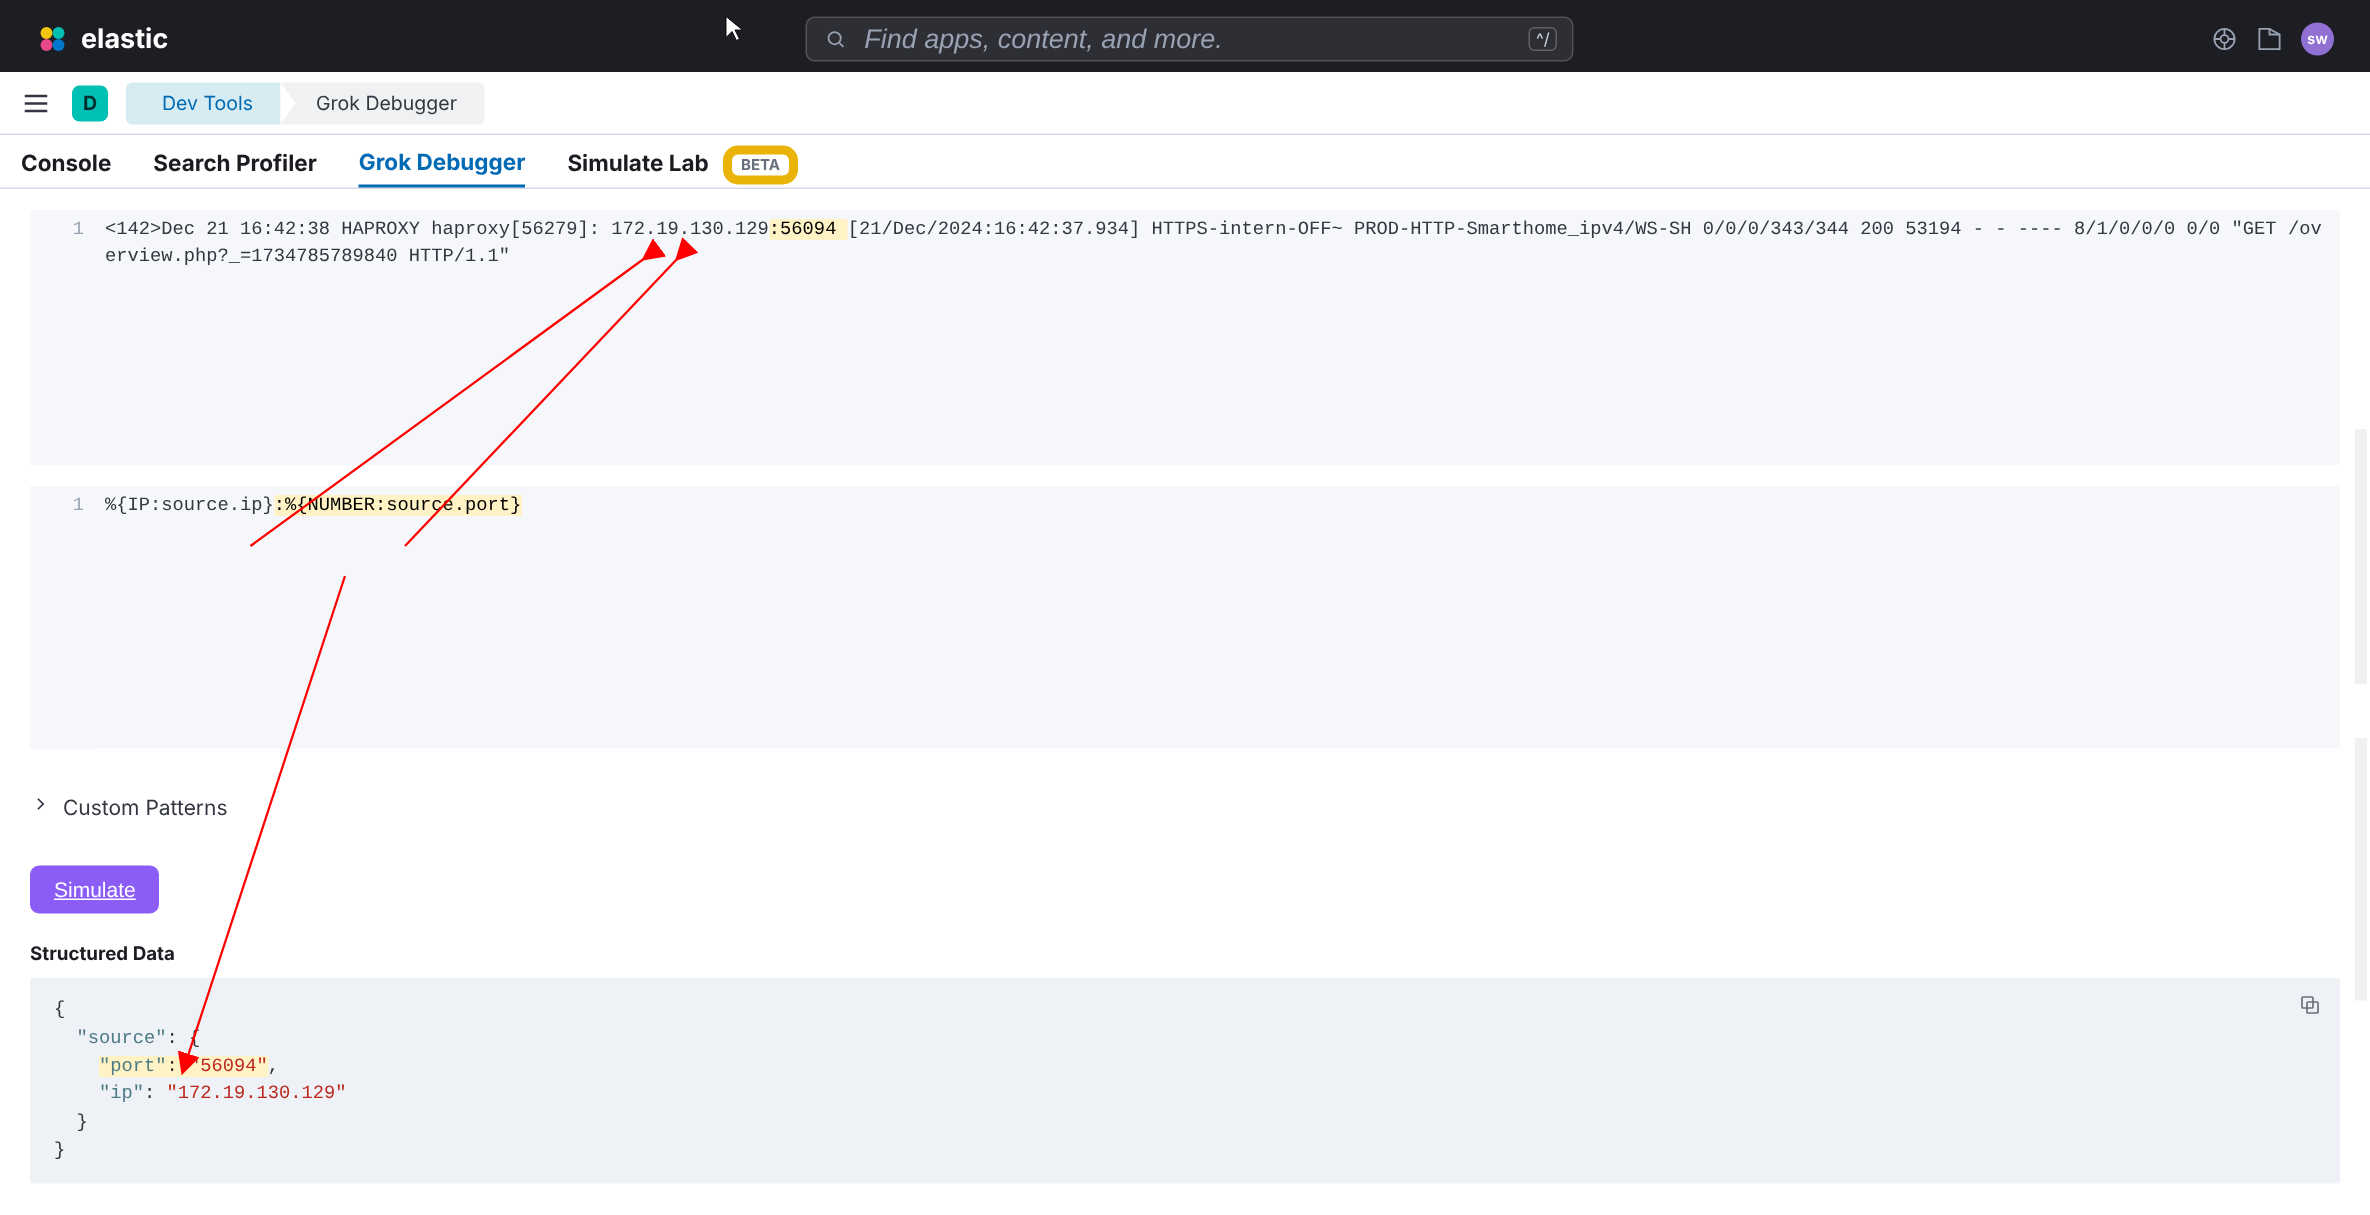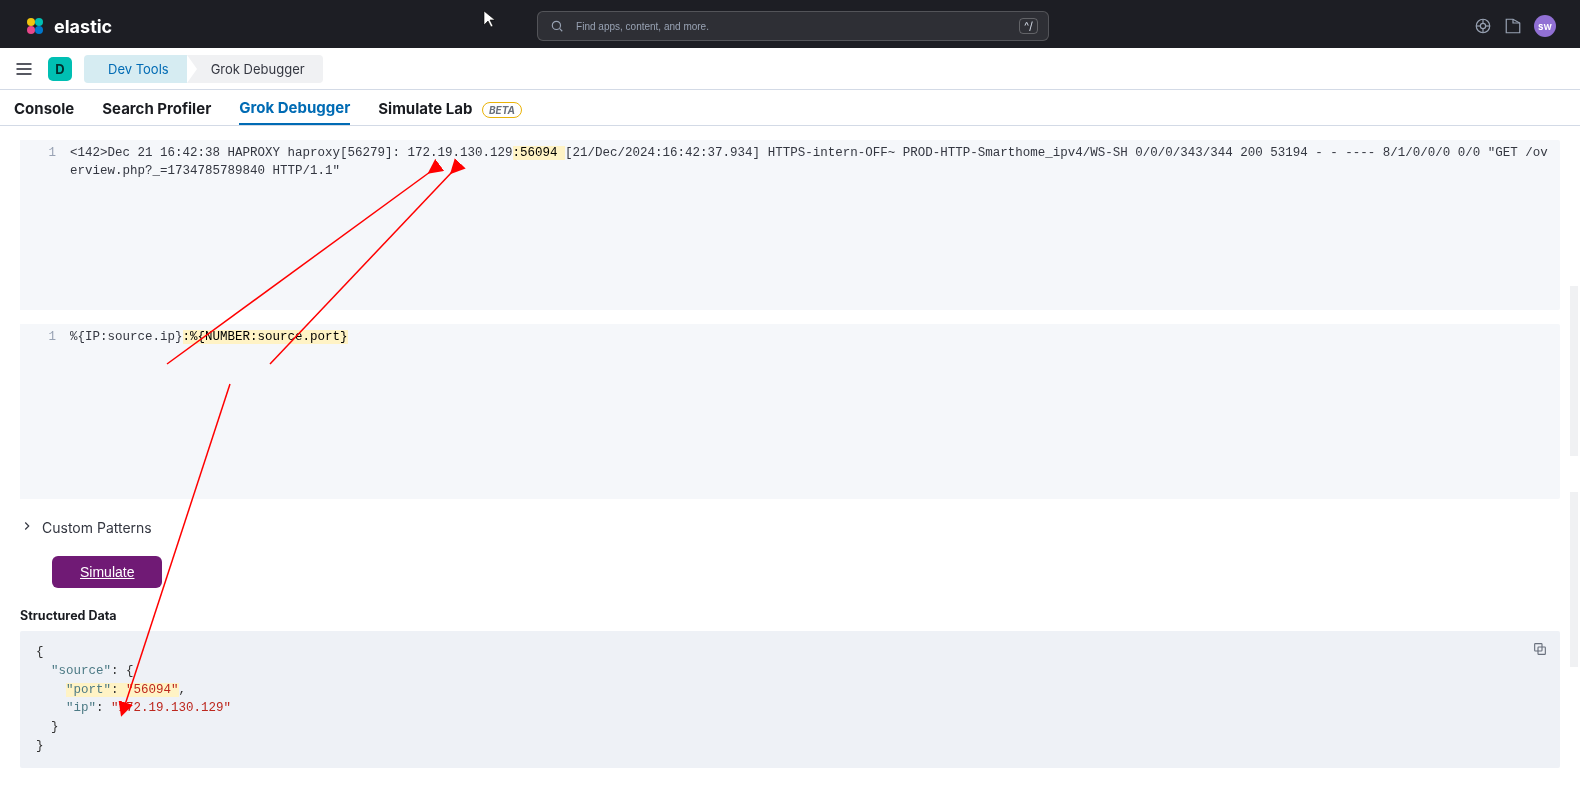--- a/index.html
+++ b/index.html
@@ -23,21 +23,21 @@
   *{box-sizing:border-box;}
 
   
   .top-header{background:var(--header-bg);height:48px;display:flex;align-items:center;justify-content:space-between;padding:0 24px;padding-top:4px;}
   .top-left{display:flex;align-items:center;gap:8px;}
   .logo-cluster{width:22px;height:22px;position:relative;}
   .logo-cluster svg{display:block;}
   .logo-text{color:#fff;font-weight:700;font-size:18px;}
   .top-center{flex:1;display:flex;justify-content:center;}
   .search-wrap{display:flex;align-items:center;gap:8px;background:rgba(255,255,255,0.08);border:1px solid rgba(255,255,255,0.18);border-radius:6px;height:30px;width:512px;padding:0 10px;color:#98a2b3;}
-  .search-wrap input{flex:1;background:transparent;border:none;outline:none;color:#d946ef;font-size:10px;}
+  .search-wrap input{flex:1;background:transparent;border:none;outline:none;color:#d946ef;font-size:18px;font-style:italic;}
   .search-wrap input::placeholder{color:#98a2b3;}
   .kbd{font-size:11px;color:#d3dae6;border:1px solid rgba(255,255,255,0.25);border-radius:4px;padding:0 4px;font-family:inherit;}
   .top-right{display:flex;align-items:center;gap:12px;}
   .hdr-icon{width:18px;height:18px;color:#98a2b3;display:inline-flex;align-items:center;justify-content:center;}
   .avatar{width:22px;height:22px;border-radius:50%;background:var(--avatar);color:#fff;font-size:10px;font-weight:600;display:inline-flex;align-items:center;justify-content:center;}
 
   
   .crumbs-row{height:42px;border-bottom:1px solid var(--border);display:flex;align-items:center;padding:0 12px;gap:12px;}
   .hamburger{width:24px;height:24px;display:inline-flex;align-items:center;justify-content:center;cursor:pointer;}
   .space-badge{width:24px;height:24px;background:var(--badge-d);border-radius:5px;color:#002f2d;font-weight:700;display:inline-flex;align-items:center;justify-content:center;font-size:13px;}
@@ -45,35 +45,35 @@
   .crumb{position:relative;padding:0 18px 0 24px;height:28px;line-height:28px;font-size:13px;}
   .crumb.first{background:#d6ecf2;color:#006bb4;border-radius:4px 0 0 4px;}
   .crumb.first::after{content:"";position:absolute;right:-10px;top:0;border-left:10px solid #d6ecf2;border-top:14px solid transparent;border-bottom:14px solid transparent;}
   .crumb.second{background:#f0f1f3;color:#343741;border-radius:0 4px 4px 0;}
   .crumb.second::before{content:"";position:absolute;left:0;top:0;border-left:10px solid #fff;border-top:14px solid transparent;border-bottom:14px solid transparent;}
 
   
   .tabs-row{display:flex;align-items:center;gap:28px;padding:0 14px;height:36px;border-bottom:1px solid var(--border);}
   .tab{font-size:15px;font-weight:700;color:var(--text-header);padding:8px 0 6px;white-space:nowrap;}
   .tab.active{color:var(--tab-active);border-bottom:2px solid var(--tab-active);}
-  .beta{margin-left:6px;font-size:10px;font-weight:700;color:#69707d;border:1px solid #eab308;border-radius:10px;padding:1px 6px;vertical-align:middle;font-style:italic;}
+  .beta{margin-left:6px;font-size:10px;font-weight:700;color:#69707d;border:6px solid #eab308;border-radius:10px;padding:1px 6px;vertical-align:middle;}
 
   
   .page{padding:14px 20px;position:relative;}
   .section-label{font-size:12.5px;font-weight:700;color:var(--text-header);margin:6px 0;}
   .editor{background:var(--editor-bg);border-radius:2px;display:flex;font-family:Menlo,Consolas,"Courier New",monospace;font-size:12.5px;line-height:1.45;}
   .editor-sample{height:170px;}
   .editor-pattern{height:175px;}
   .gutter{width:44px;text-align:right;color:#98a2b3;padding:4px 8px;flex:none;background:var(--editor-gutter-bg);}
   .editor-body{flex:1;padding:4px 6px;white-space:pre-wrap;word-break:break-all;}
   mark.hl{background:var(--highlight);padding:0;}
   .section-gap{height:14px;}
 
-  .custom-patterns{display:flex;align-items:center;gap:8px;margin:20px 0;color:var(--text-dark);font-size:14px;cursor:pointer;}
-  .simulate{background:#701a75;color:#fff;border:none;padding:8px 28px;font-size:14px;border-radius:6px;cursor:pointer;text-decoration:underline;margin-left:32px;}
+  .custom-patterns{display:flex;align-items:center;gap:8px;margin:30px 0;color:var(--text-dark);font-size:14px;cursor:pointer;}
+  .simulate{background:#8b5cf6;color:#fff;border:none;padding:8px 16px;font-size:14px;border-radius:6px;cursor:pointer;text-decoration:underline;}
 
   .struct-panel{background:#eef1f6;border-radius:2px;padding:12px 16px;margin-top:8px;font-family:Menlo,Consolas,"Courier New",monospace;font-size:12.5px;line-height:1.5;position:relative;}
   .struct-panel .copy-icon{position:absolute;right:12px;top:10px;color:#69707d;cursor:pointer;}
   .jk{color:var(--json-key);}
   .js{color:var(--json-string);}
   .jp{color:#333;}
 
   
   .arrows{position:absolute;left:0;top:0;pointer-events:none;}
   .cursor-arrow{position:absolute;left:483px;top:10px;color:#fff;pointer-events:none;}

